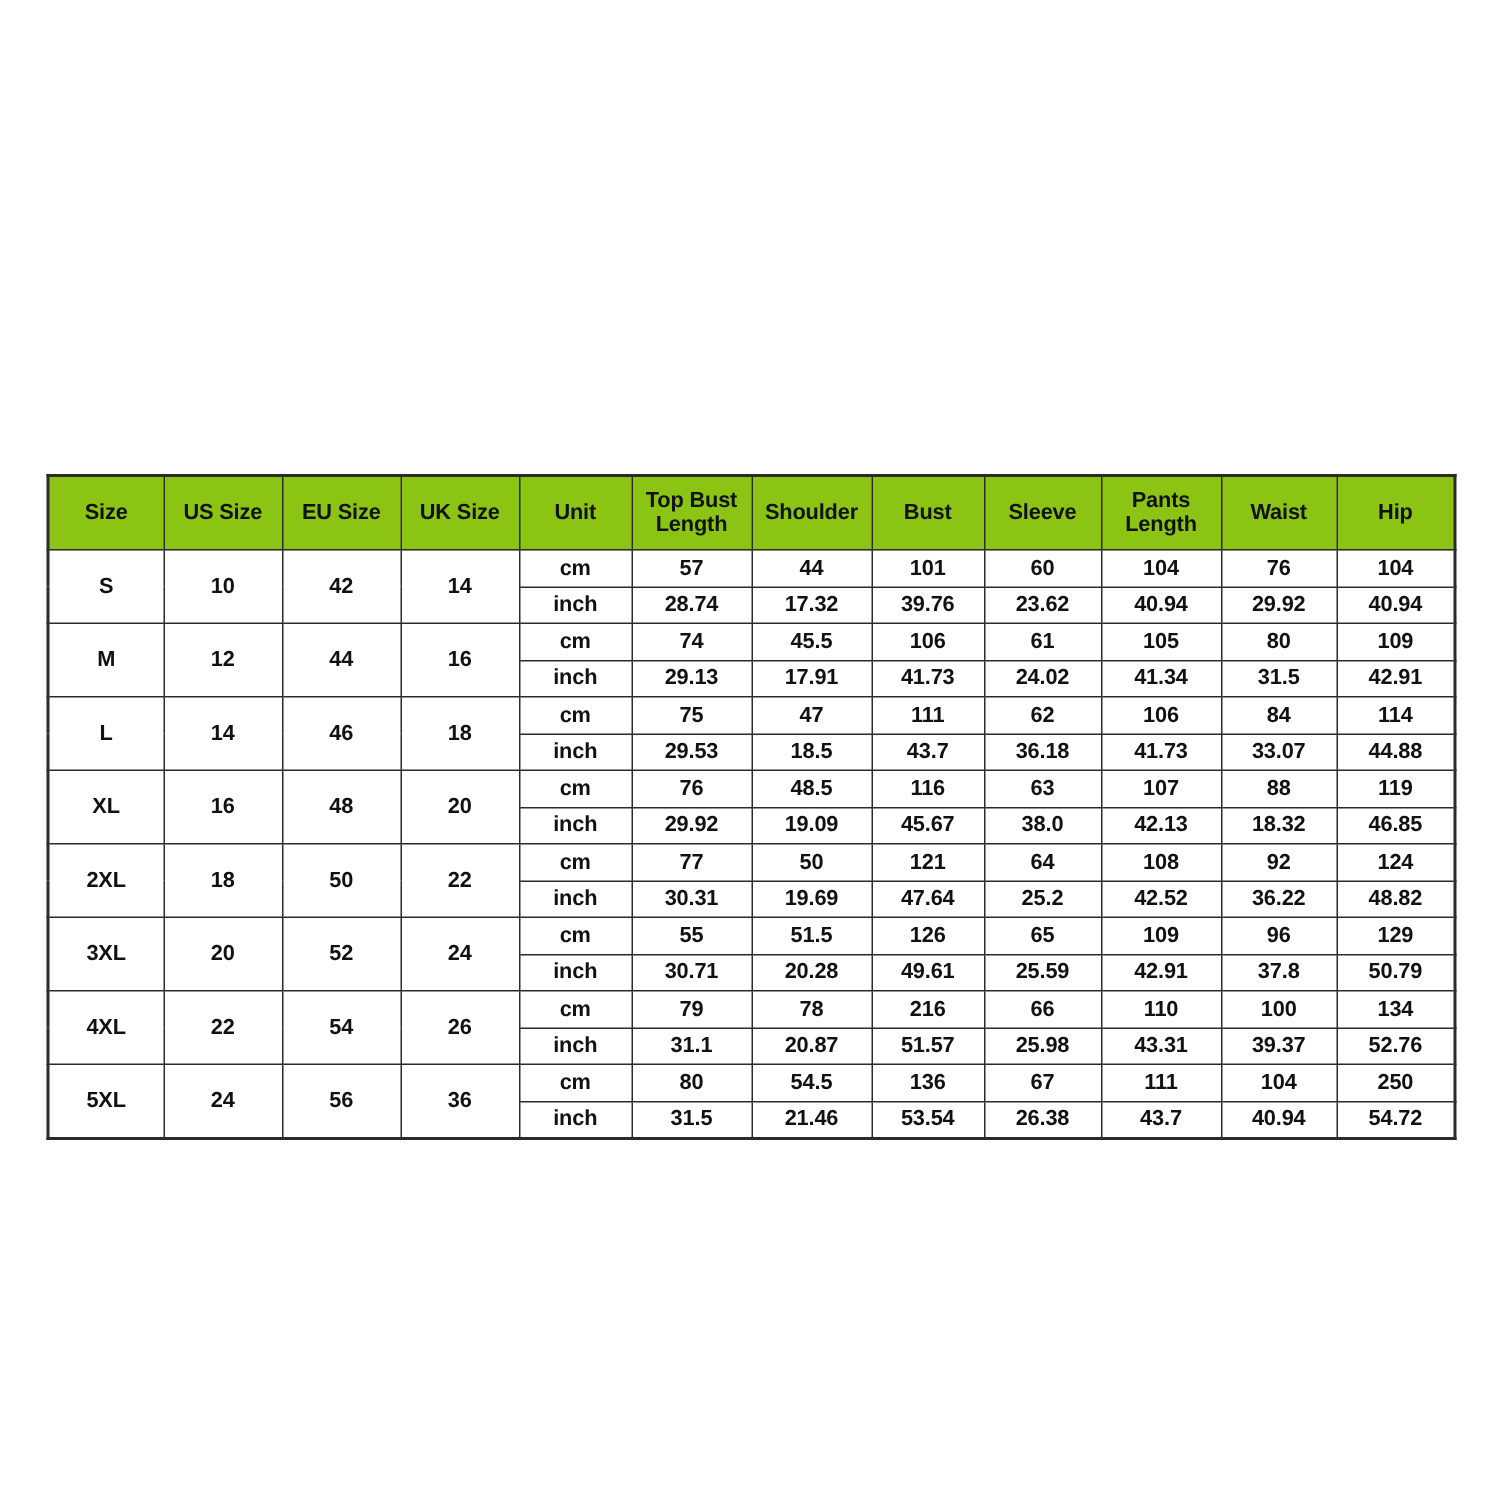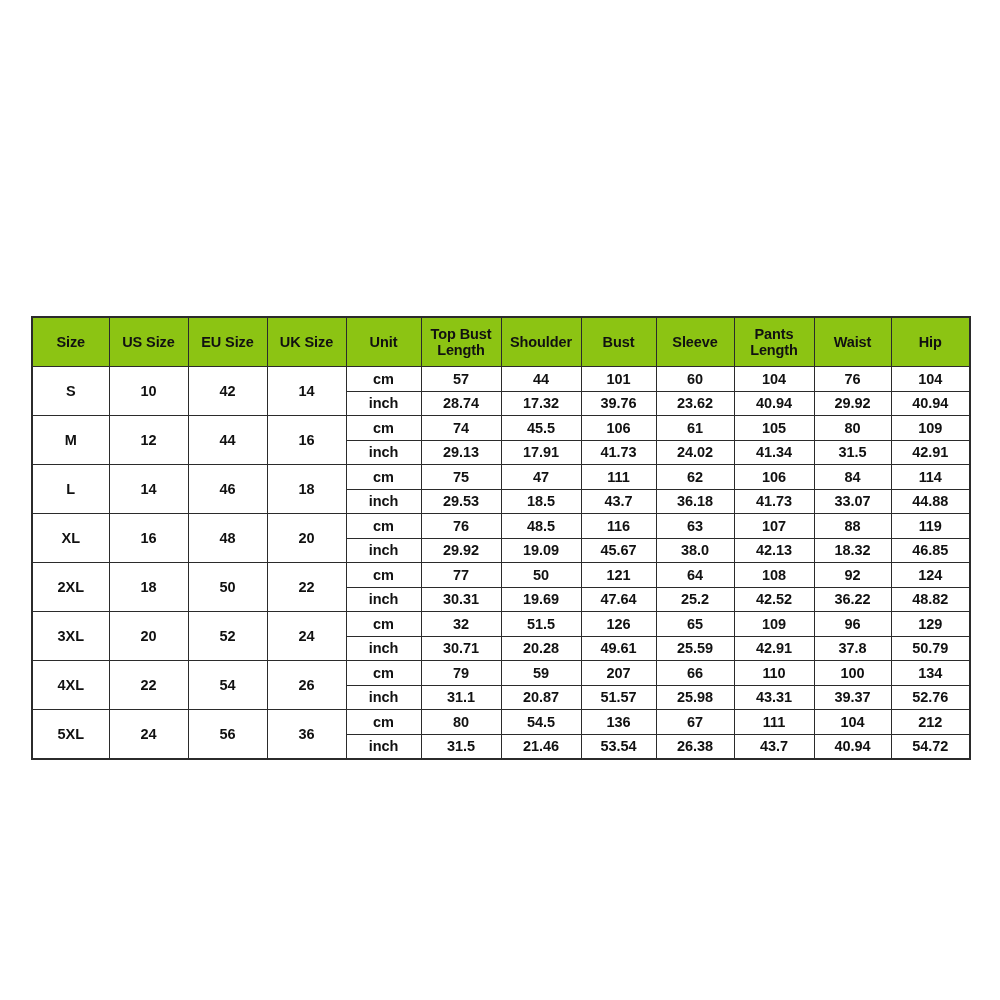--- a/index.html
+++ b/index.html
@@ -229,21 +229,21 @@
           <td>42.52</td>
           <td>36.22</td>
           <td>48.82</td>
         </tr>
         <tr>
           <td class="size-label" rowspan="2">3XL</td>
           <td class="us-size" rowspan="2">20</td>
           <td class="eu-size" rowspan="2">52</td>
           <td class="uk-size" rowspan="2">24</td>
           <td>cm</td>
-          <td>32</td>
+          <td>55</td>
           <td>51.5</td>
           <td>126</td>
           <td>65</td>
           <td>109</td>
           <td>96</td>
           <td>129</td>
         </tr>
         <tr>
           <td>inch</td>
           <td>30.71</td>
@@ -254,22 +254,22 @@
           <td>37.8</td>
           <td>50.79</td>
         </tr>
         <tr>
           <td class="size-label" rowspan="2">4XL</td>
           <td class="us-size" rowspan="2">22</td>
           <td class="eu-size" rowspan="2">54</td>
           <td class="uk-size" rowspan="2">26</td>
           <td>cm</td>
           <td>79</td>
-          <td>59</td>
-          <td>207</td>
+          <td>78</td>
+          <td>216</td>
           <td>66</td>
           <td>110</td>
           <td>100</td>
           <td>134</td>
         </tr>
         <tr>
           <td>inch</td>
           <td>31.1</td>
           <td>20.87</td>
           <td>51.57</td>
@@ -283,21 +283,21 @@
           <td class="us-size" rowspan="2">24</td>
           <td class="eu-size" rowspan="2">56</td>
           <td class="uk-size" rowspan="2">36</td>
           <td>cm</td>
           <td>80</td>
           <td>54.5</td>
           <td>136</td>
           <td>67</td>
           <td>111</td>
           <td>104</td>
-          <td>212</td>
+          <td>250</td>
         </tr>
         <tr>
           <td>inch</td>
           <td>31.5</td>
           <td>21.46</td>
           <td>53.54</td>
           <td>26.38</td>
           <td>43.7</td>
           <td>40.94</td>
           <td>54.72</td>

